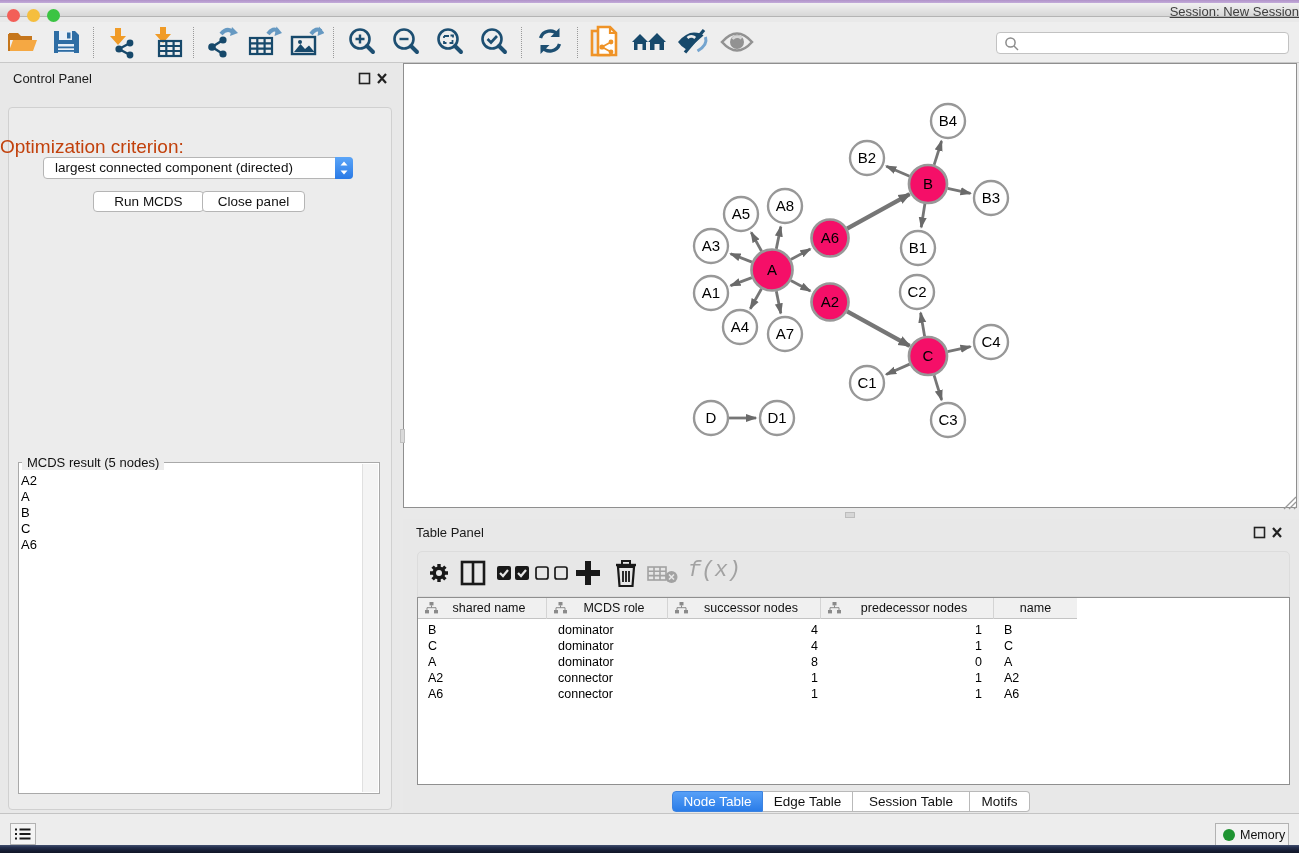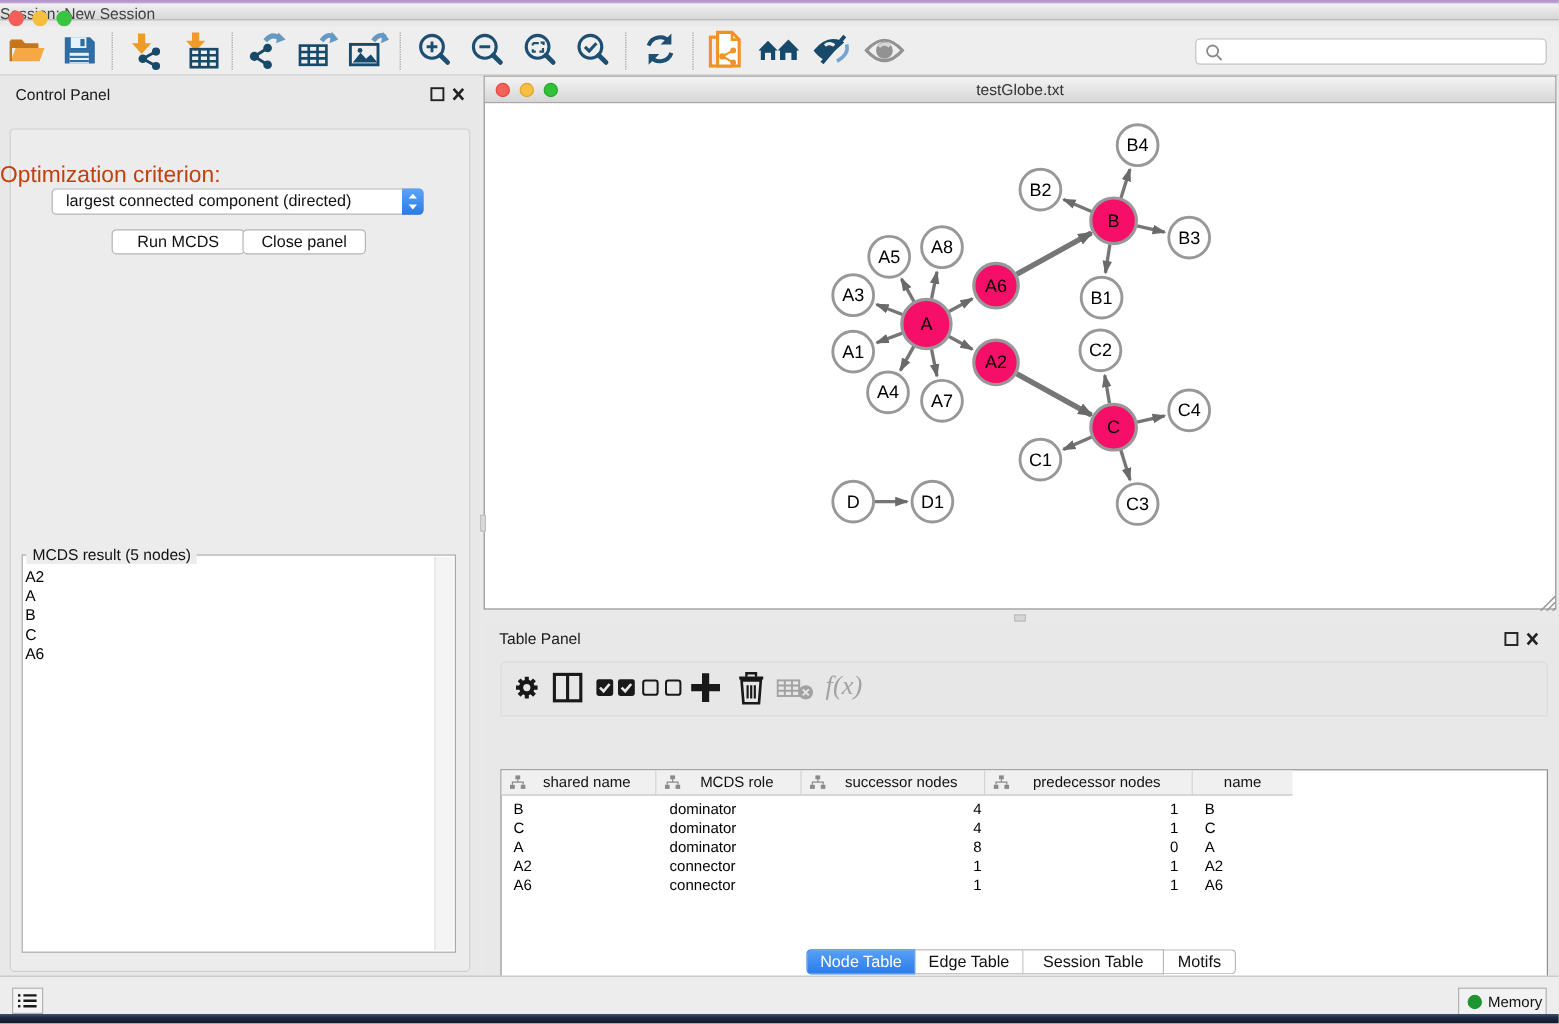--- a/index.html
+++ b/index.html
@@ -4,21 +4,21 @@
 <style>
 * { margin:0; padding:0; box-sizing:border-box; }
 html,body { width:1299px; height:853px; overflow:hidden; }
 body { font-family:"Liberation Sans", sans-serif; background:#e9e9e9; position:relative; }
 .abs { position:absolute; }
 #wallT { left:0; top:0; width:1299px; height:3px; background:linear-gradient(#b092c9,#c3abd9); }
 #wallB { left:0; top:845px; width:1299px; height:8px;
   background:linear-gradient(#425070 0%,#242f4d 30%,#161d33 70%,#101526 100%); }
 #titlebar { left:0; top:3px; width:1299px; height:14px;
   background:linear-gradient(#f1f1f1,#d7d7d7); border-bottom:1px solid #b4b4b4;
-  font-size:13px; color:#404040; text-align:left; line-height:18px; }
+  font-size:13px; color:#404040; text-align:right; line-height:18px;text-decoration:underline; }
 .tl { position:absolute; width:13px; height:13px; border-radius:50%; top:6px; }
 #toolbar { left:0; top:22px; width:1299px; height:41px; background:#eeeeee; border-bottom:1px solid #c8c8c8; }
 .sep { position:absolute; top:5px; height:31px; width:0; border-left:1px dotted #9a9a9a; }
 .ticon { position:absolute; top:3px; }
 #searchbox { position:absolute; left:996px; top:10px; width:293px; height:22px;
   background:#fff; border:1px solid #c2c2c2; border-radius:4px; }
 #cpanel { left:0; top:63px; width:400px; height:750px; background:#e8e8e8; }
 #cpTitle { left:13px; top:8px; font-size:13px; color:#1a1a1a; }
 #cpBody { left:8px; top:44px; width:384px; height:703px; background:#ececec;
   border:1px solid #d0d0d0; border-radius:4px; }
@@ -43,21 +43,21 @@
 #resultSB { left:362px; top:401px; width:16px; height:328px; background:#f4f4f4; border-left:1px solid #e0e0e0; }
 #netwin { left:403px; top:63px; width:894px; height:445px; background:#fff; border:1px solid #8f8f8f; }
 #netTitle { left:0; top:0; width:892px; height:22px;
   background:linear-gradient(#f4f4f4,#d6d6d6); border-bottom:1px solid #a8a8a8;
   font-size:13px; color:#333; text-align:center; line-height:21px; position:absolute; }
 .tls { position:absolute; width:12px; height:12px; border-radius:50%; top:5px; }
 #tpanel { left:403px; top:519px; width:896px; height:294px; background:#e8e8e8; }
 #tpTitle { left:13px; top:6px; font-size:13px; color:#1a1a1a; }
 #tpToolbar { left:14px; top:32px; width:873px; height:46px; background:#e7e7e7;
   border:1px solid #dcdcdc; border-radius:5px 5px 0 0; }
-#tbl { left:14px; top:78px; width:873px; height:188px; background:#fff; border:1px solid #8f8f8f;margin-top:44px; }
+#tbl { left:14px; top:78px; width:873px; height:188px; background:#fff; border:1px solid #8f8f8f; }
 #tblHead { position:absolute; left:0; top:0; width:659px; height:21px; background:#f0f0f0;
   border-bottom:1px solid #c4c4c4; font-size:12.5px; color:#111; }
 .th { position:absolute; top:0; height:21px; border-right:1px solid #d4d4d4; }
 .thlbl { position:absolute; top:3px; width:100%; text-align:center; }
 .tcell { position:absolute; font-size:12.5px; color:#000; height:16px; line-height:16px; white-space:pre; }
 #statusbar { left:0; top:813px; width:1299px; height:32px; background:#ededed; border-top:1px solid #c4c4c4; }
 #listbtn { position:absolute; left:10px; top:9px; width:26px; height:22px; background:#f4f4f4; border:1px solid #b2b2b2; }
 #membtn { position:absolute; left:1215px; top:9px; width:74px; height:23px; background:#f2f2f2;
   border:1px solid #b2b2b2; font-size:12.5px; color:#111; }
 </style>
@@ -204,25 +204,20 @@
   </div>
   <div class="btn" style="left:93px;top:128px;width:111px">Run MCDS</div>
   <div class="btn" style="left:202px;top:128px;width:103px">Close panel</div>
   <div id="resultBox" class="abs"></div>
   <div id="resultSB" class="abs"></div>
   <div id="resultLabel" class="abs">MCDS result (5 nodes)</div>
   <div id="resultList" class="abs">A2<br>A<br>B<br>C<br>A6</div>
 </div>
 
 <div id="netwin" class="abs">
-  <div id="netTitle">testGlobe.txt
-    <div class="tls" style="left:9px;background:#f36158;border:1px solid #e14942;"></div>
-    <div class="tls" style="left:29px;background:#f6bf41;border:1px solid #e0a32e;"></div>
-    <div class="tls" style="left:49px;background:#32c138;border:1px solid #27a62e;"></div>
-  </div>
   <svg class="abs" style="left:1px;top:23px" width="891" height="420" viewBox="0 0 891 420">
     <defs>
       <marker id="ah" markerWidth="12" markerHeight="9" refX="10" refY="4.5" orient="auto" markerUnits="userSpaceOnUse">
         <path d="M0 0.5 L11.5 4.5 L0 8.5 z" fill="#6a6a6a"></path>
       </marker>
       <marker id="ahb" markerWidth="14" markerHeight="11" refX="11" refY="5.5" orient="auto" markerUnits="userSpaceOnUse">
         <path d="M0 0.5 L13 5.5 L0 10.5 z" fill="#6a6a6a"></path>
       </marker>
     </defs>
     <g id="edges">
@@ -338,21 +333,21 @@
       <path d="M10 13 v11 M13 13 v11 M16 13 v11" stroke="#191919" stroke-width="1.8"></path>
     </svg>
     <svg style="position:absolute;left:229px;top:12px" width="32" height="20" viewBox="0 0 32 20">
       <g fill="none" stroke="#a2a2a2" stroke-width="1.6">
           <rect x="1" y="3" width="18" height="13"></rect>
           <path d="M1 7.3 h18 M1 11.6 h18 M7 3 v13 M13 3 v13"></path>
         </g>
       <circle cx="24.5" cy="13" r="6" fill="#a2a2a2"></circle>
       <path d="M22 10.5 l5 5 M27 10.5 l-5 5" stroke="#e7e7e7" stroke-width="1.6"></path>
     </svg>
-    <div style="position:absolute;left:270px;top:6px;font-family:Liberation Serif, serif;font-style:italic;font-size:22px;color:#a2a2a2;">f(x)</div>
+    <div style="position:absolute;left:270px;top:6px;font-family:Liberation Mono, monospace;font-style:italic;font-size:22px;color:#a2a2a2;">f(x)</div>
   </div>
   <div id="tbl" class="abs">
     <div id="tblHead">
       <div class="th" style="left:0;width:129px">
           <svg width="13" height="12" viewBox="0 0 13 12" style="position:absolute;top:4px;left:7px">
  <g fill="#8a8a8a">
               <rect x="4.5" y="0" width="4" height="3.4"></rect>
               <rect x="0" y="8" width="4" height="3.4"></rect>
               <rect x="9" y="8" width="4" height="3.4"></rect>
             </g>

